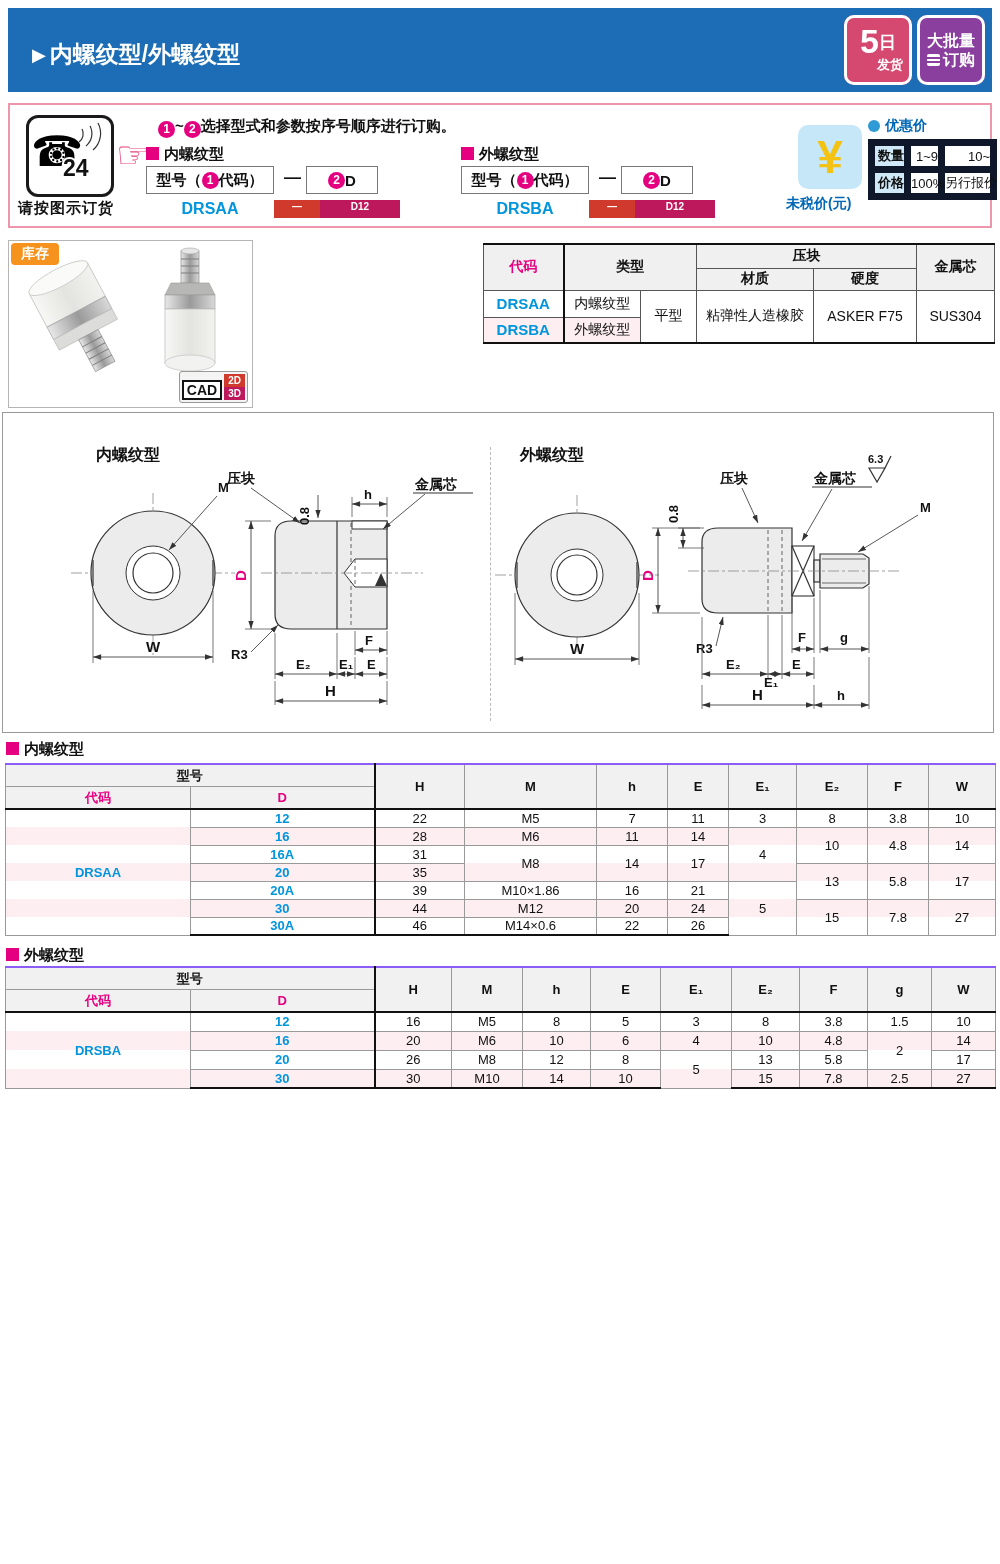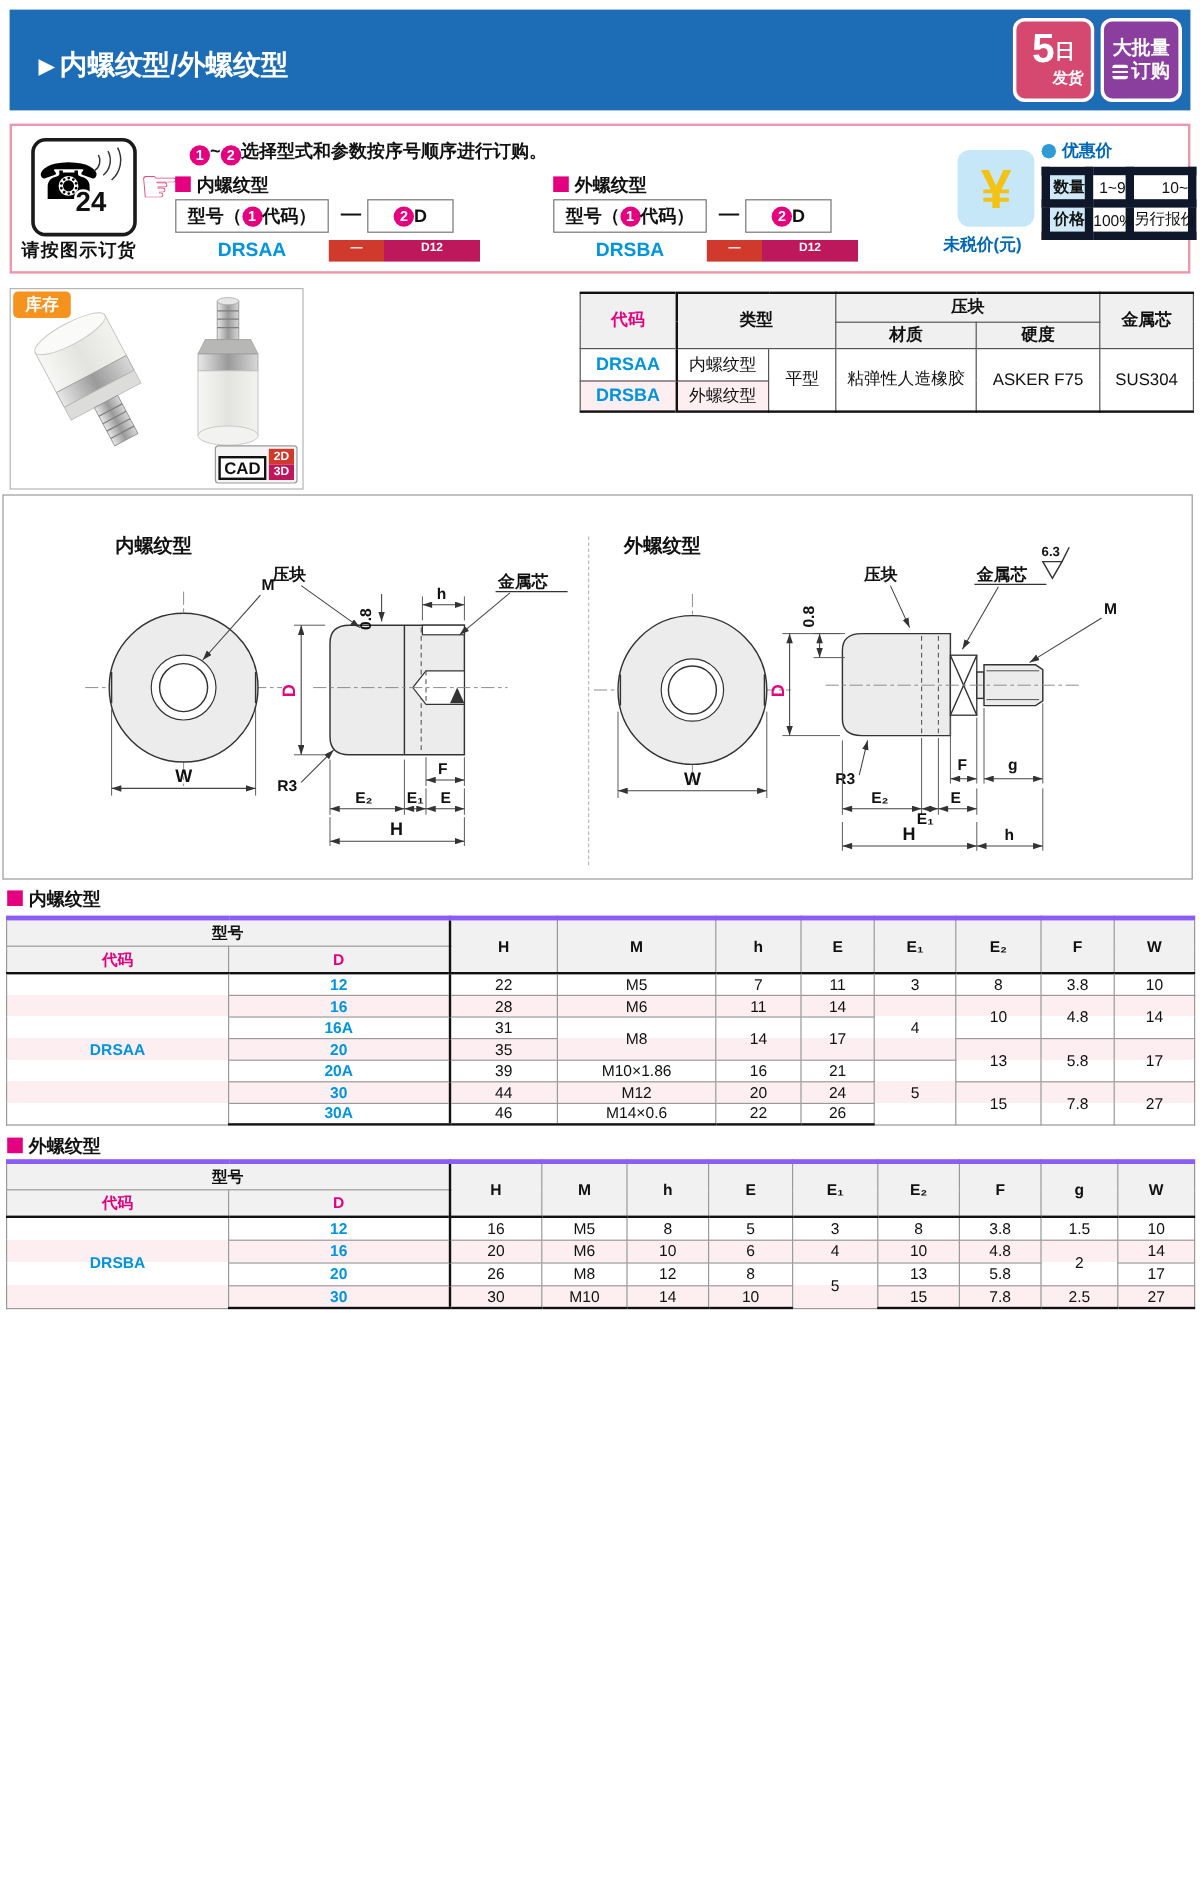--- a/index.html
+++ b/index.html
@@ -88,21 +88,21 @@
   .lt{font-size:14px;font-weight:bold;fill:#111;}
   .ls{font-size:13px;font-weight:bold;fill:#111;}
   .lb{font-size:15px;font-weight:bold;fill:#111;}
   .dtitle{font-size:16px;font-weight:bold;fill:#111;}
   .dmag{font-size:15px;font-weight:bold;fill:#e4007f;}
   .rgh{font-size:11px;font-weight:bold;fill:#111;}
 
   
   .seclbl{position:absolute;font-size:15px;font-weight:bold;}
   .dimwrap{position:absolute;left:5px;}
-  table.dimtbl{border-collapse:collapse;table-layout:fixed;width:990px;border-top:4px solid #8b5cf6;}
+  table.dimtbl{border-collapse:collapse;table-layout:fixed;width:990px;border-top:2px solid #8b5cf6;}
   .dimtbl th,.dimtbl td{border:1px solid #999;text-align:center;padding:0;font-size:13px;background:transparent;}
   .dimtbl thead th{background:#f1f1f1;font-weight:bold;height:21px;}
   .dimtbl thead .hb{border-bottom:2px solid #111;}
   .dimtbl tbody tr:last-child td{border-bottom:2px solid #111;}
   .dimtbl .thickL{border-left:2px solid #111;}
   .dimtbl .codeh{color:#e4007f;font-weight:bold;}
   .ti tbody{background:repeating-linear-gradient(to bottom,#ffffff 0 18px,#fdeef2 18px 36px);}
   .ti tbody tr{height:18px;}
   .te tbody{background:repeating-linear-gradient(to bottom,#ffffff 0 19px,#fdeef2 19px 38px);}
   .te tbody tr{height:19px;}

